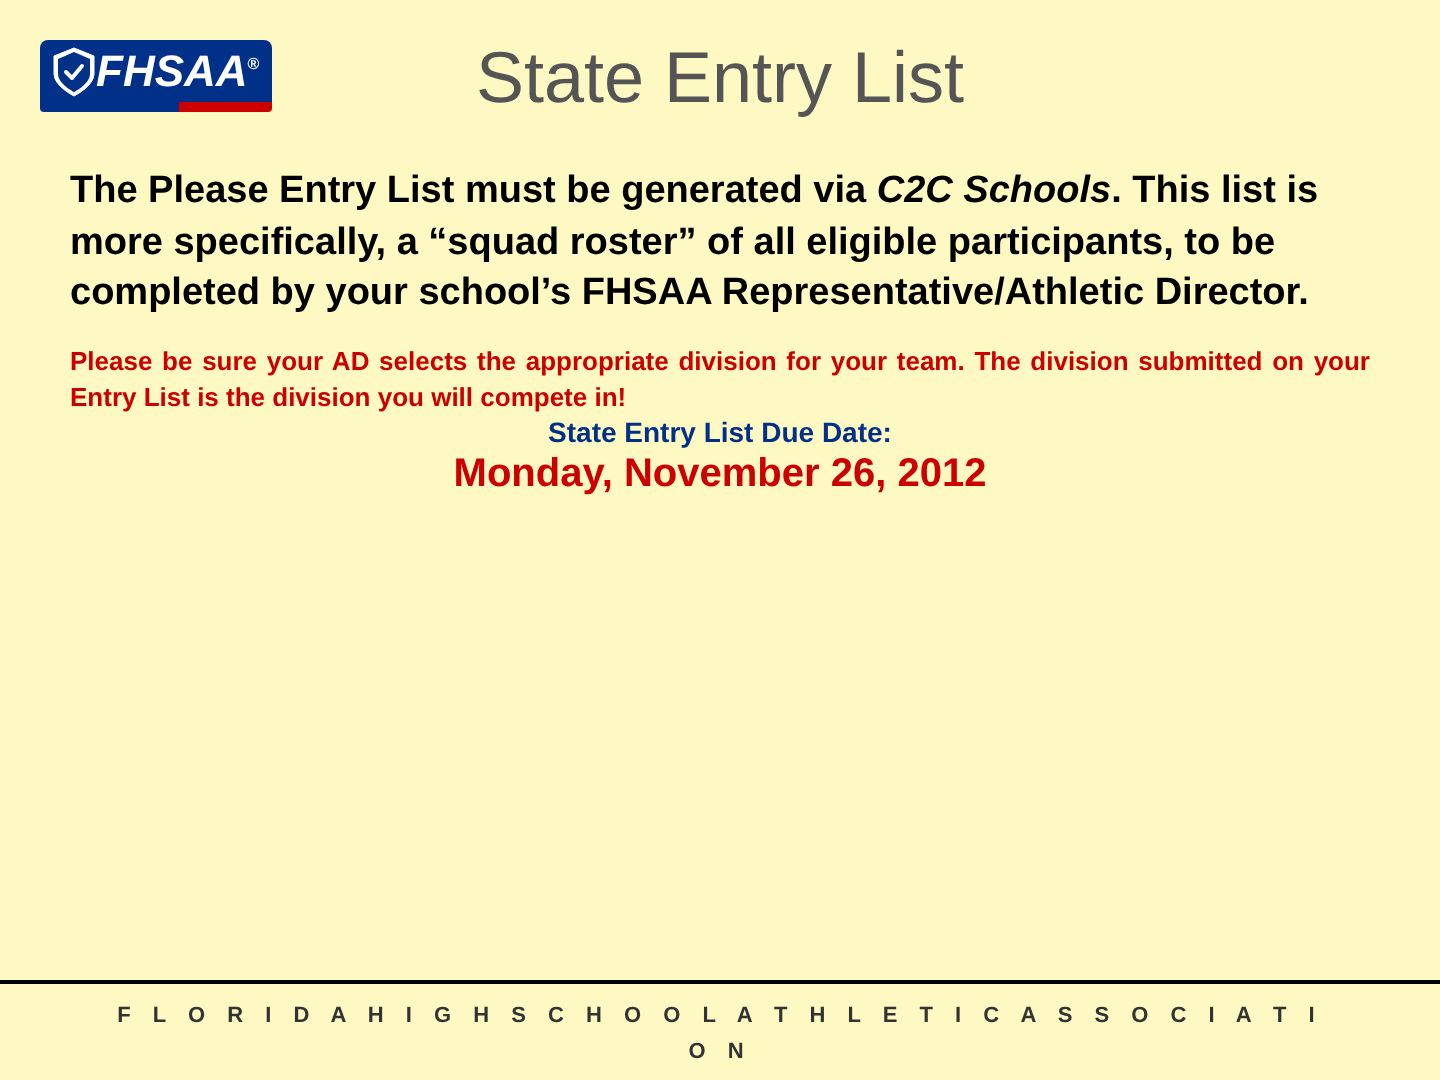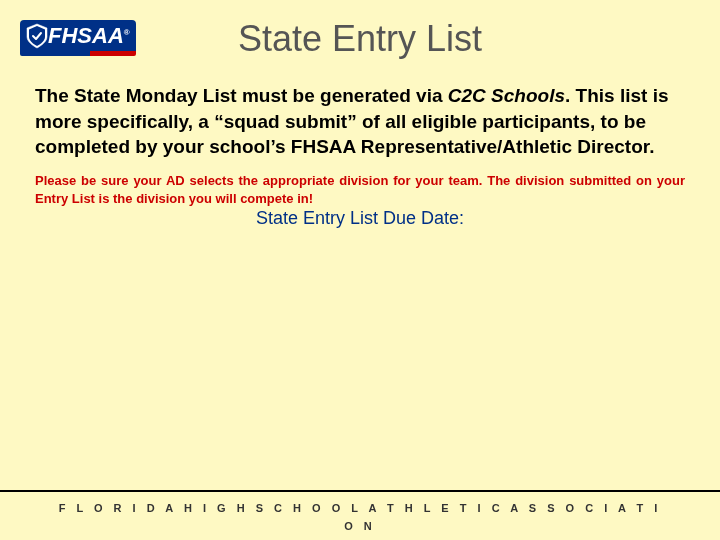--- a/index.html
+++ b/index.html
@@ -125,22 +125,22 @@
       line-height: 1.35;
       margin-bottom: 14px;
     }
 
     .due-date-section {
       text-align: center;
       margin-bottom: 10px;
     }
 
     .due-date-label {
-      font-size: 18px;
-      font-weight: normal;
+      font-size: 14px;
+      font-weight: bold;
       color: #003087;
       display: block;
       margin-bottom: 2px;
     }
 
     .due-date-value {
       font-size: 20px;
       font-weight: bold;
       color: #cc0000;
       display: block;
@@ -180,28 +180,29 @@
         </div>
         <div class="logo-stripe"></div>
       </div>
     </div>
     <h1 class="page-title">State Entry List</h1>
   </div>
 
   <div class="content">
 
     <p class="main-text-block">
-      <span>The State Monday List must be generated via </span><em>C2C Schools</em><span>.  This list is more specifically, a “squad submit” of all eligible participants, to be completed by your school’s FHSAA Representative/Athletic Director.</span>
+      <span>The Please Entry List must be generated via </span><em>C2C Schools</em><span>.  This list is more specifically, a “squad roster” of all eligible participants, to be completed by your school’s FHSAA Representative/Athletic Director.</span>
     </p>
 
     <p class="warning-text">Please be sure your AD selects the appropriate division for your team.  The division submitted on your Entry List is the division you will compete in!</p>
 
 
     <div class="due-date-section">
       <span class="due-date-label">State Entry List Due Date:</span>
+      <span class="due-date-value">Monday, November 26, 2012</span>
     </div>
 
   </div>
 
   <div class="footer">
     <span class="footer-text">F L O R I D A   H I G H   S C H O O L   A T H L E T I C   A S S O C I A T I O N</span>
   </div>
 
 </div>
 

